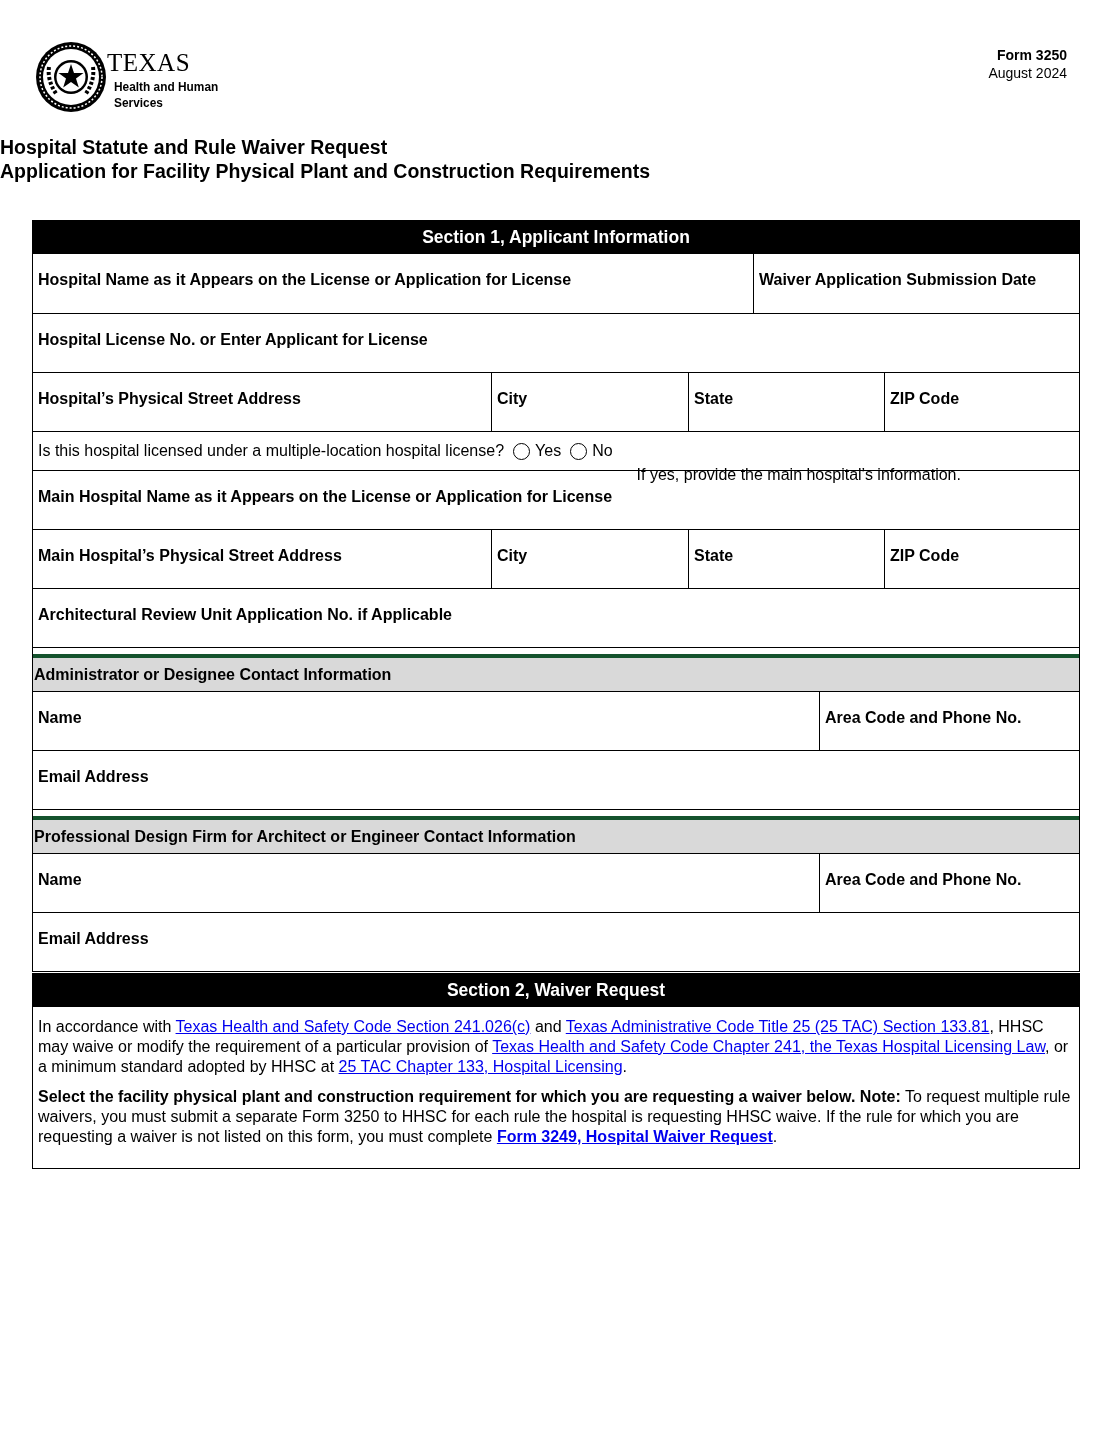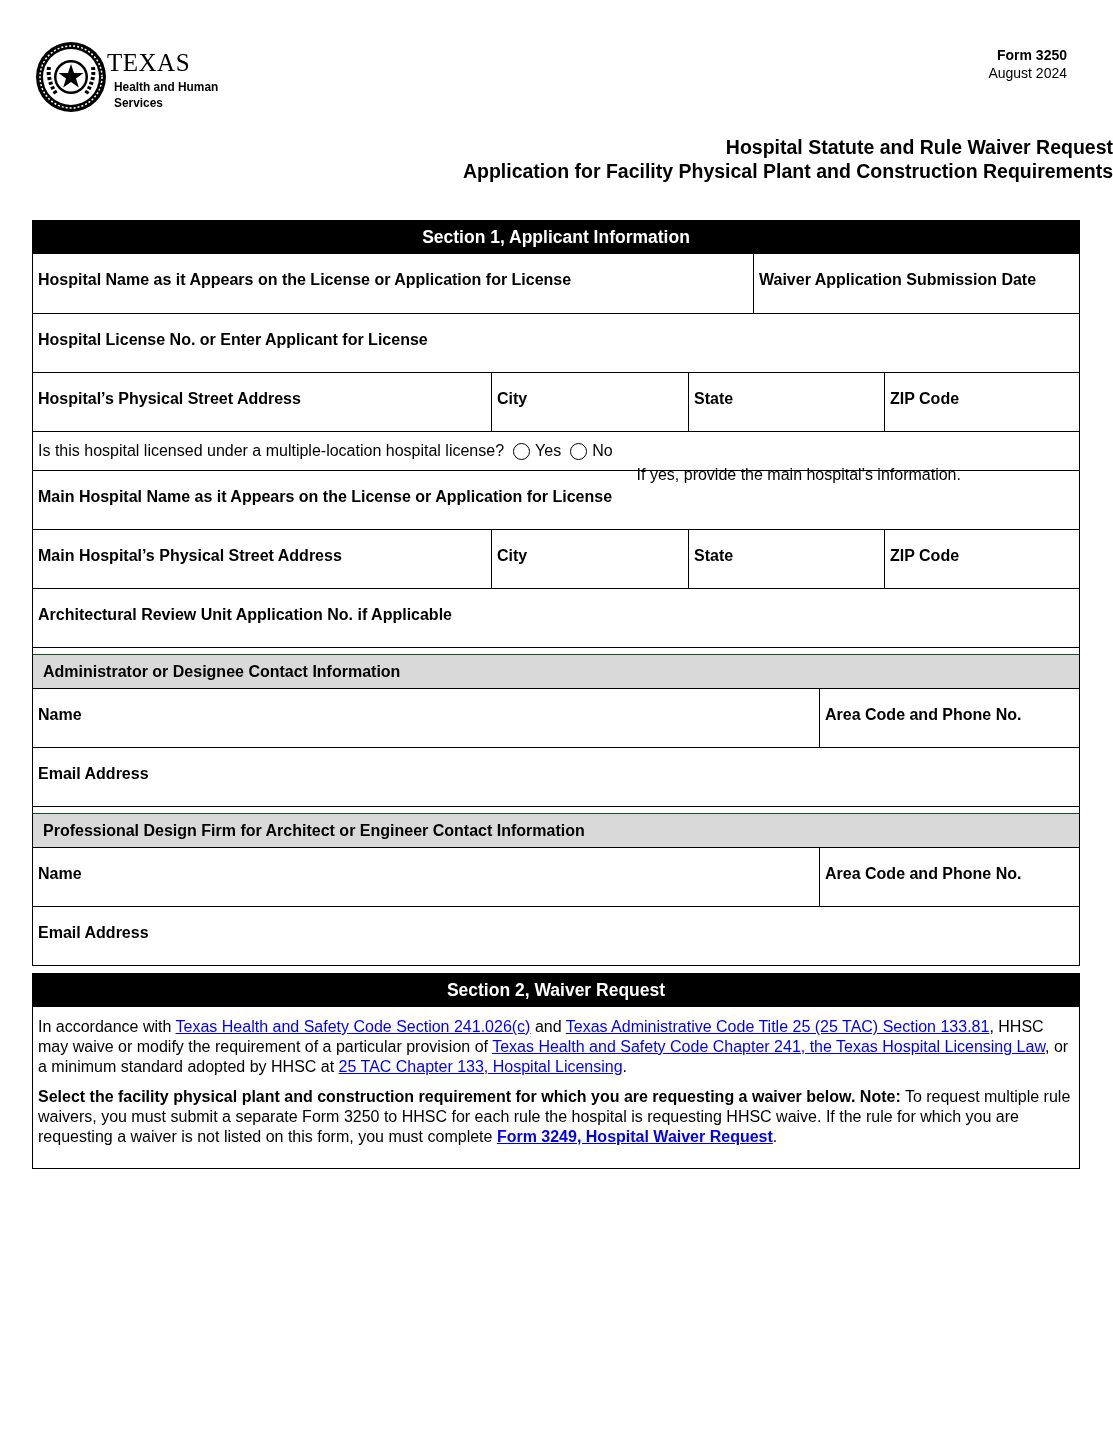--- a/index.html
+++ b/index.html
@@ -3,31 +3,31 @@
 <meta charset="utf-8">
 <style>
   html, body { margin: 0; padding: 0; background: #ffffff; }
   body { width: 1113px; height: 1440px; position: relative; font-family: "Liberation Sans", sans-serif; color: #000; }
   .logo { position: absolute; left: 35px; top: 41px; width: 200px; height: 76px; }
   .logo .seal { position: absolute; left: 0; top: 0; width: 72px; height: 72px; }
   .logo .t1 { position: absolute; left: 72px; top: 9px; font-family: "Liberation Serif", serif; font-size: 25px; letter-spacing: 0.5px; line-height: 26px; }
   .logo .t2 { position: absolute; left: 79px; top: 38px; font-size: 13.5px; font-weight: bold; line-height: 16px; transform: scaleX(0.88); transform-origin: left top; white-space: nowrap; }
   .formno { position: absolute; right: 46px; top: 46px; text-align: right; font-size: 14px; line-height: 18px; }
   .formno .b { font-weight: bold; }
-  .title { position: absolute; left: 0; width: 1113px; text-align: right; top: 135px; font-size: 19.5px; font-weight: bold; line-height: 24px; }
+  .title { position: absolute; left: 0; width: 1113px; text-align: left; top: 135px; font-size: 19.5px; font-weight: bold; line-height: 24px; }
   .sec { position: absolute; left: 32px; width: 1048px; border: 1px solid #000; box-sizing: border-box; }
   .sechead { background: #000; color: #fff; text-align: center; font-weight: bold; font-size: 17.5px; height: 33px; line-height: 33px; }
   .row { display: flex; border-top: 1px solid #000; height: 59px; box-sizing: border-box; }
   .row.first { border-top: none; }
   .cell { position: relative; box-sizing: border-box; padding: 16px 5px; font-size: 16px; line-height: 19px; border-left: 1px solid #000; font-weight: bold; }
   .cell:first-child { border-left: none; }
   .row.q { height: 39px; align-items: center; padding-left: 5px; font-size: 16px; }
   .radio { display: inline-block; width: 15px; height: 15px; border: 1px solid #000; border-radius: 50%; vertical-align: -3px; margin: 0 5px 0 9px; }
   .gap { height: 6px; border-top: 1px solid #000; }
-  .subhead { background: #d9d9d9; border-top: 1px solid #14532d; height: 33px; line-height: 33px; padding-left: 10px; font-weight: bold; font-size: 16px; }
+  .subhead { background: #d9d9d9; border-top: 4px solid #14532d; height: 33px; line-height: 33px; padding-left: 1px; font-weight: bold; font-size: 16px; }
   .sec2body { padding: 10px 5px 20px 5px; font-size: 16px; line-height: 20px; }
   .sec2body p { margin: 0 0 10px 0; }
   a { color: #0000ee; text-decoration: underline; }
   .bold { font-weight: bold; }
 </style>
 </head>
 <body>
 
 <div class="logo">
   <svg class="seal" viewBox="0 0 72 72">

